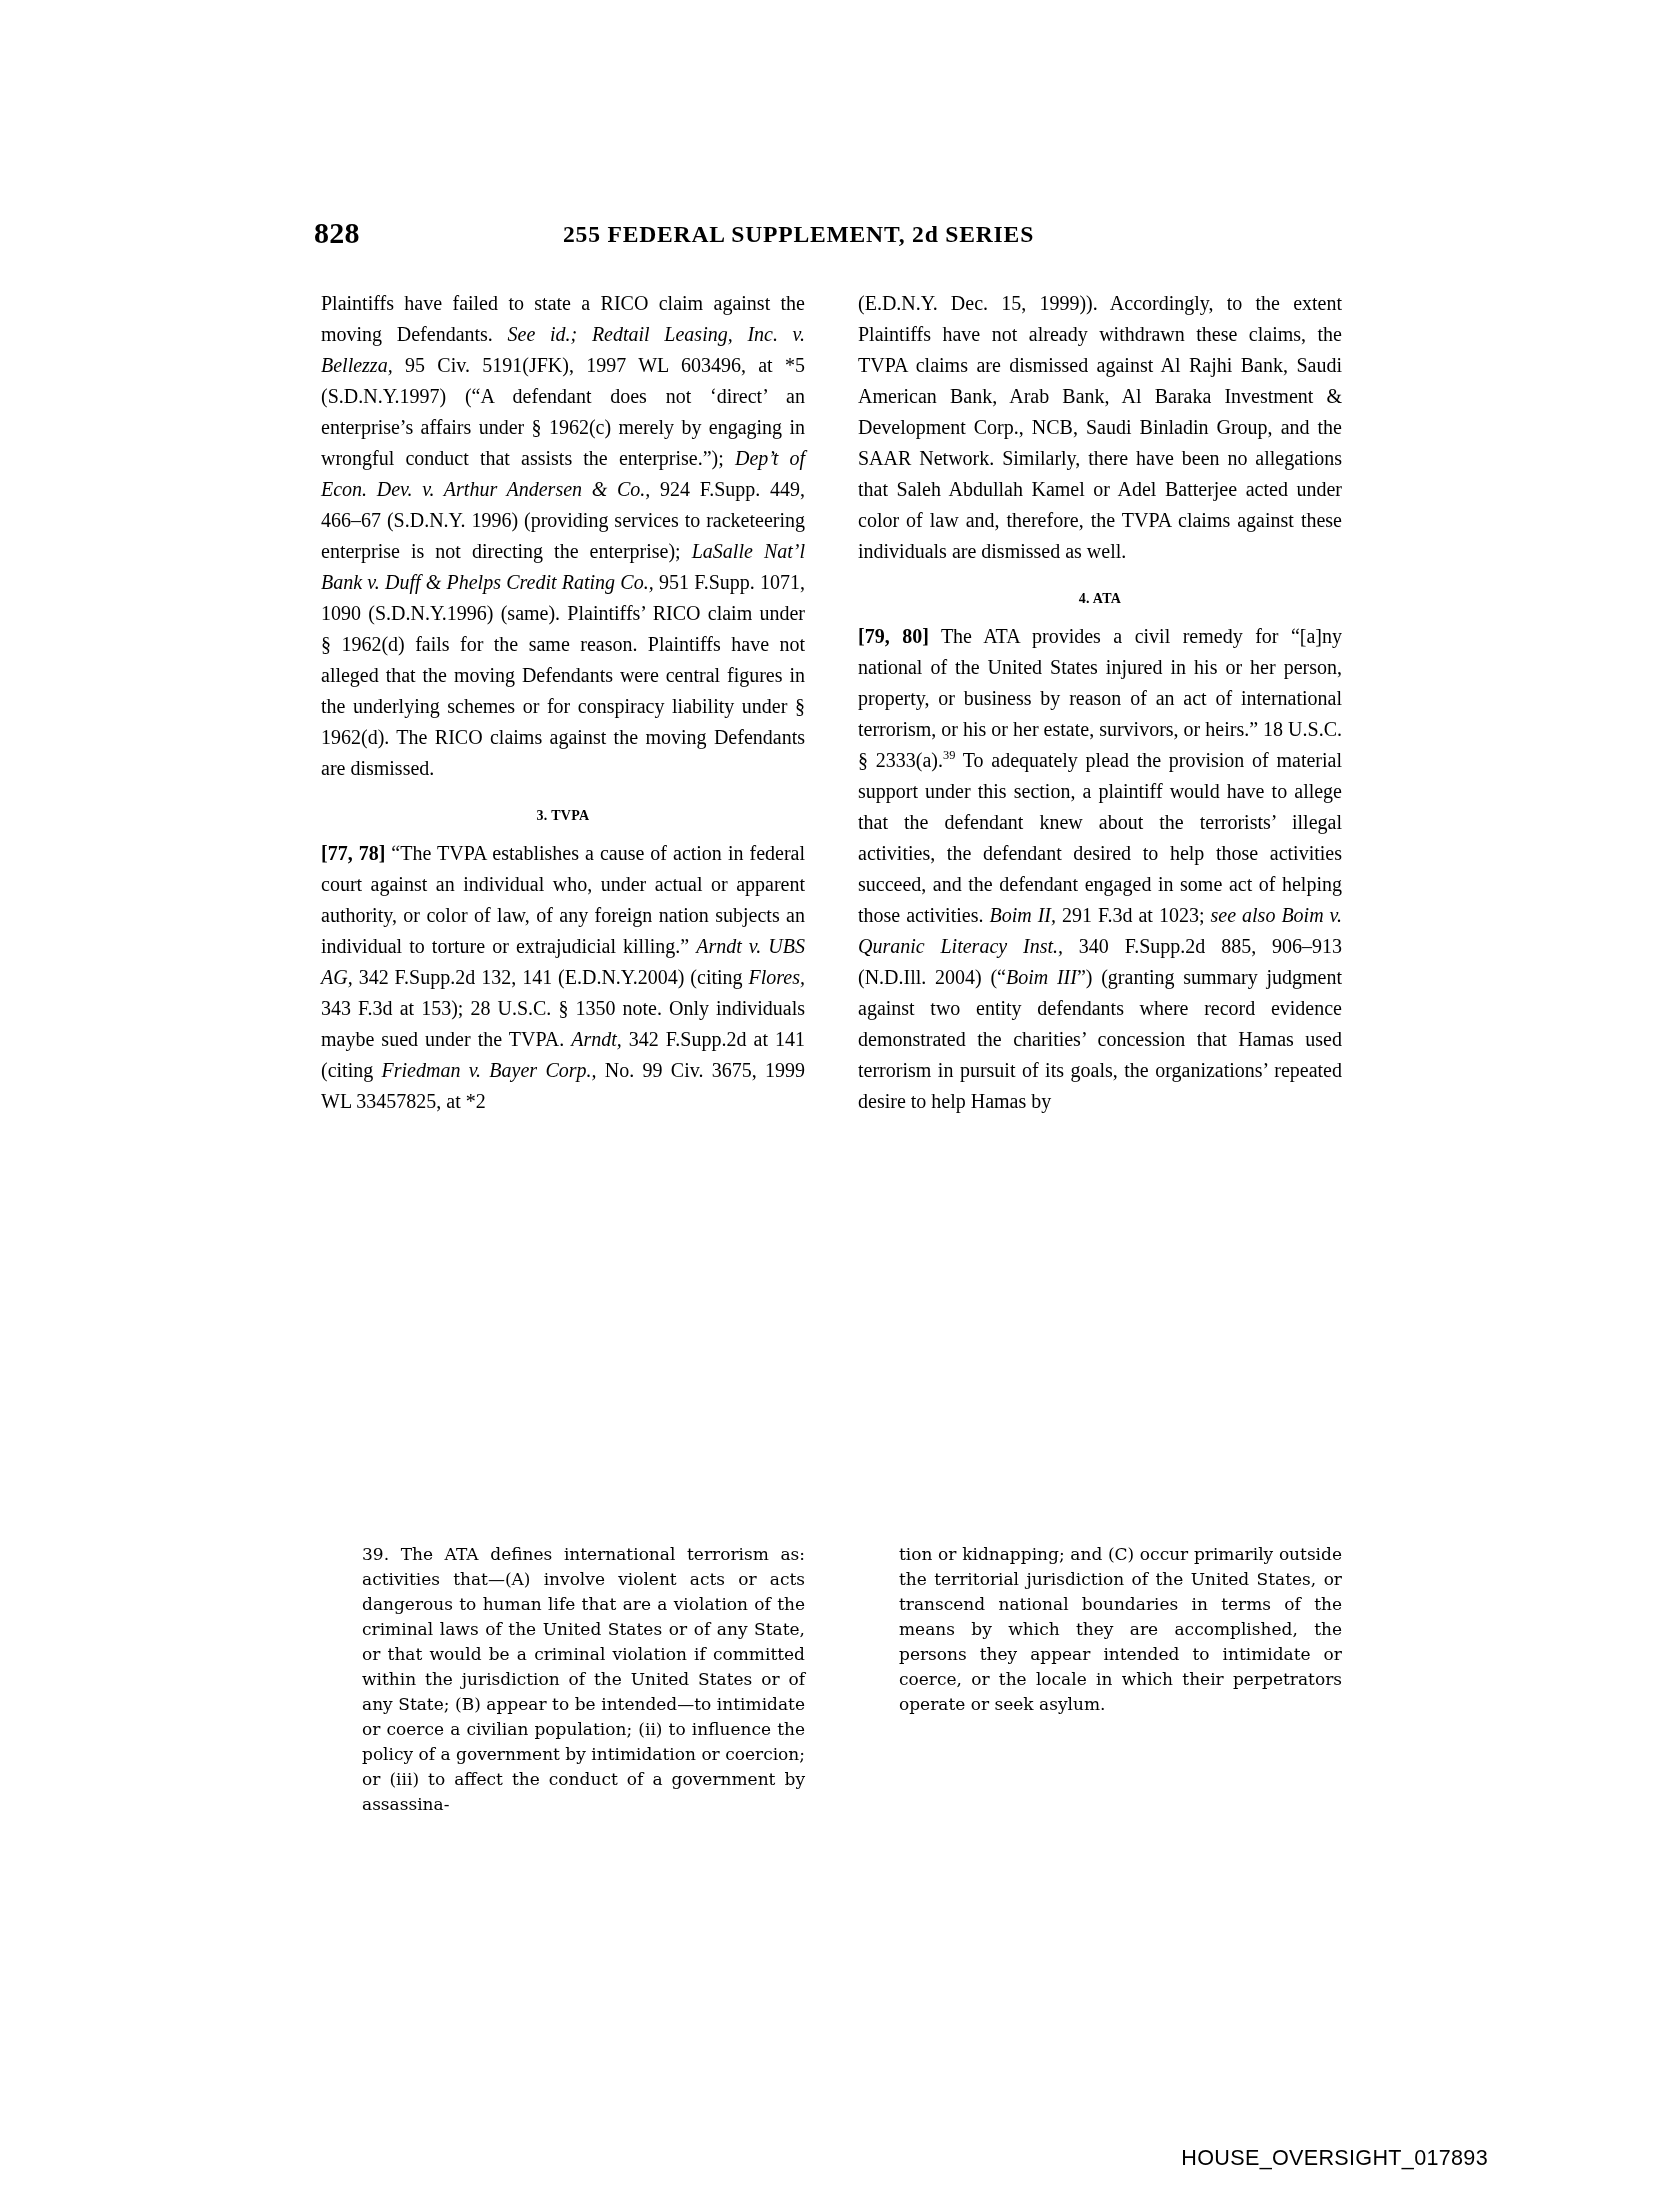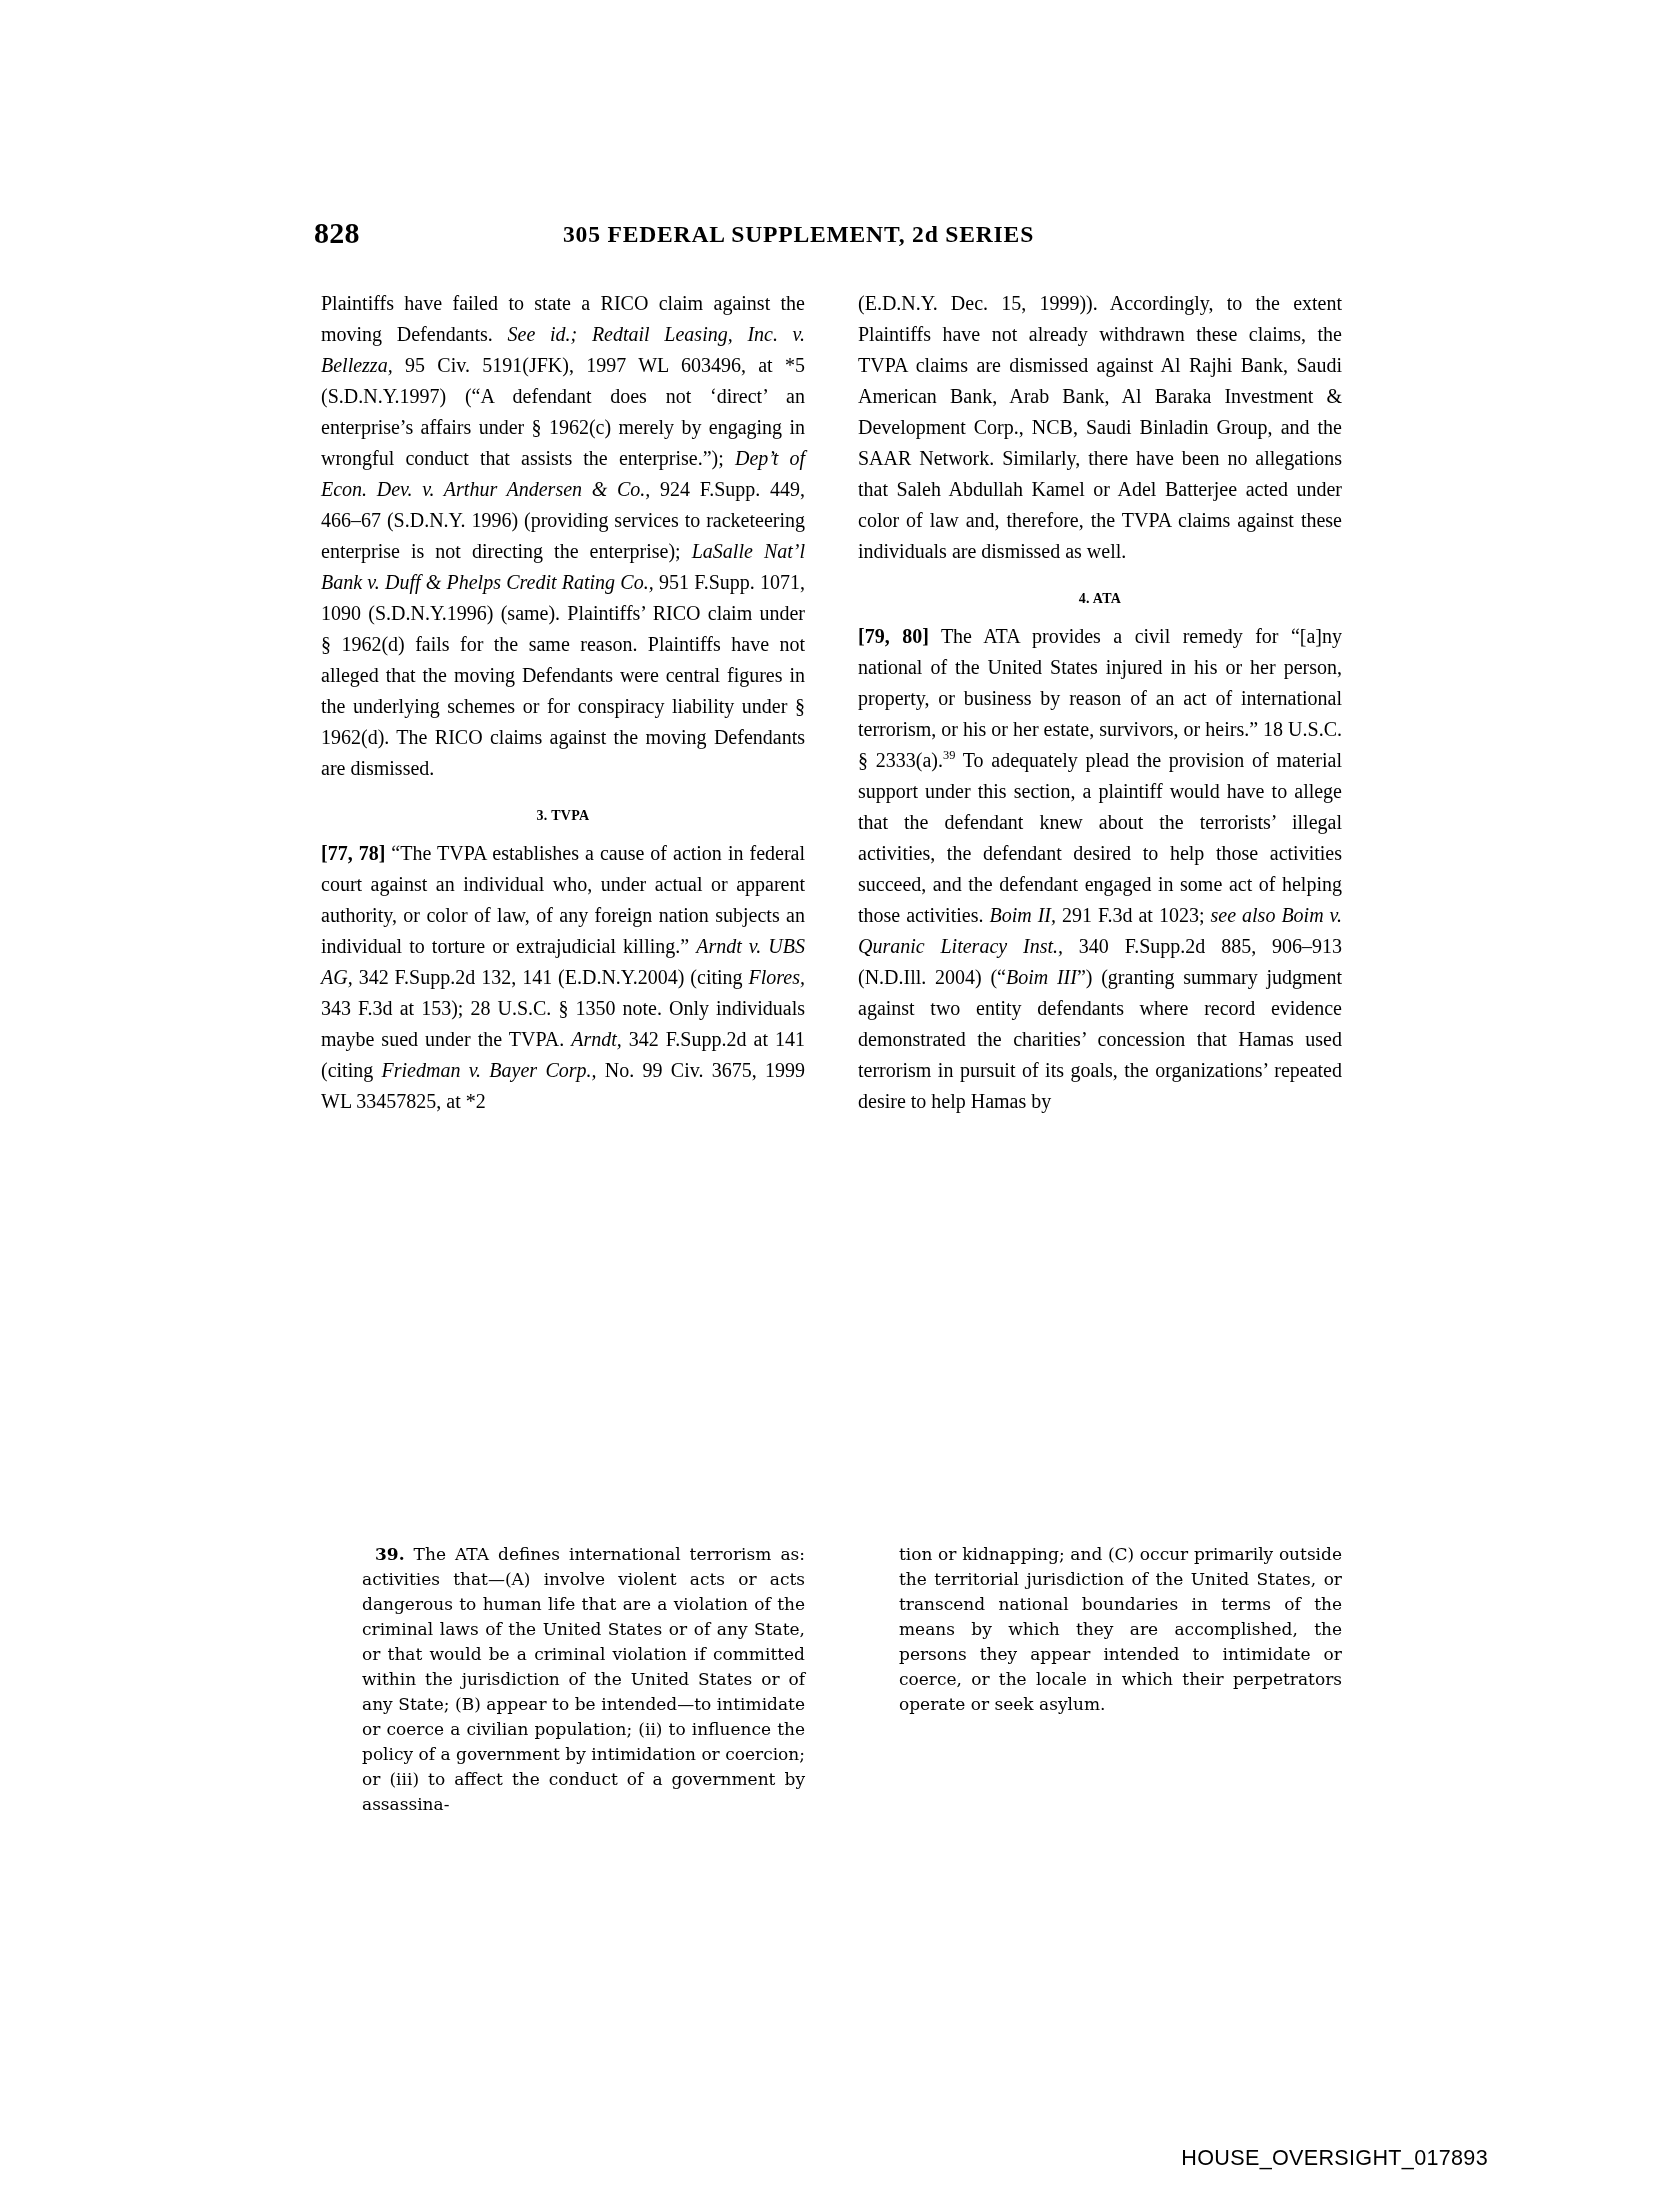--- a/index.html
+++ b/index.html
@@ -97,23 +97,22 @@
     margin: 0;
     font-size: 17px;
     line-height: 25px;
     text-align: justify;
   }
   p.fn.hang {
     padding-left: 41px;
     text-indent: 0;
   }
   .fn-marker {
-    font-weight: bold;
+    font-weight: normal;
     font-family: "DejaVu Serif", serif;
-    margin-left: 13px;
   }
   .fn-first {
     padding-left: 0;
     text-indent: 0;
   }
   .sup {
     font-size: 0.62em;
     vertical-align: super;
     line-height: 0;
   }
@@ -128,21 +127,21 @@
     margin-top: 35px;
   }
 </style>
 </head>
 <body>
 
 <div class="page">
 
   <div class="header">
     <div class="page-number">828</div>
-    <div class="header-title">305 FEDERAL SUPPLEMENT, 2d SERIES</div>
+    <div class="header-title">255 FEDERAL SUPPLEMENT, 2d SERIES</div>
   </div>
 
   <div class="columns">
 
     <div class="col col-left">
       <p class="body"><span>Plaintiffs have failed to state a RICO claim against the moving Defendants. </span><span class="ital">See id.; Redtail Leasing, Inc. v. Bellezza,</span><span> 95 Civ. 5191(JFK), 1997 WL 603496, at *5 (S.D.N.Y.1997) (“A defendant does not ‘direct’ an enterprise’s affairs under § 1962(c) merely by engaging in wrongful conduct that assists the enterprise.”); </span><span class="ital">Dep’t of Econ. Dev. v. Arthur Andersen &amp; Co.,</span><span> 924 F.Supp. 449, 466–67 (S.D.N.Y. 1996) (providing services to racketeering enterprise is not directing the enterprise); </span><span class="ital">LaSalle Nat’l Bank v. Duff &amp; Phelps Credit Rating Co.,</span><span> 951 F.Supp. 1071, 1090 (S.D.N.Y.1996) (same).  Plaintiffs’ RICO claim under § 1962(d) fails for the same reason.  Plaintiffs have not alleged that the moving Defendants were central figures in the underlying schemes or for conspiracy liability under § 1962(d).  The RICO claims against the moving Defendants are dismissed.</span></p>
 
       <div class="secthead">3.  TVPA</div>
 
       <p class="body"><span class="bracket-num">[77, 78]</span><span>  “The TVPA establishes a cause of action in federal court against an individual who, under actual or apparent authority, or color of law, of any foreign nation subjects an individual to torture or extrajudicial killing.”  </span><span class="ital">Arndt v. UBS AG,</span><span> 342 F.Supp.2d 132, 141 (E.D.N.Y.2004) (citing </span><span class="ital">Flores,</span><span> 343 F.3d at 153); 28 U.S.C. § 1350 note.  Only individuals maybe sued under the TVPA. </span><span class="ital">Arndt,</span><span> 342 F.Supp.2d at 141 (citing </span><span class="ital">Friedman v. Bayer Corp.,</span><span> No. 99 Civ. 3675, 1999 WL 33457825, at *2</span></p>

